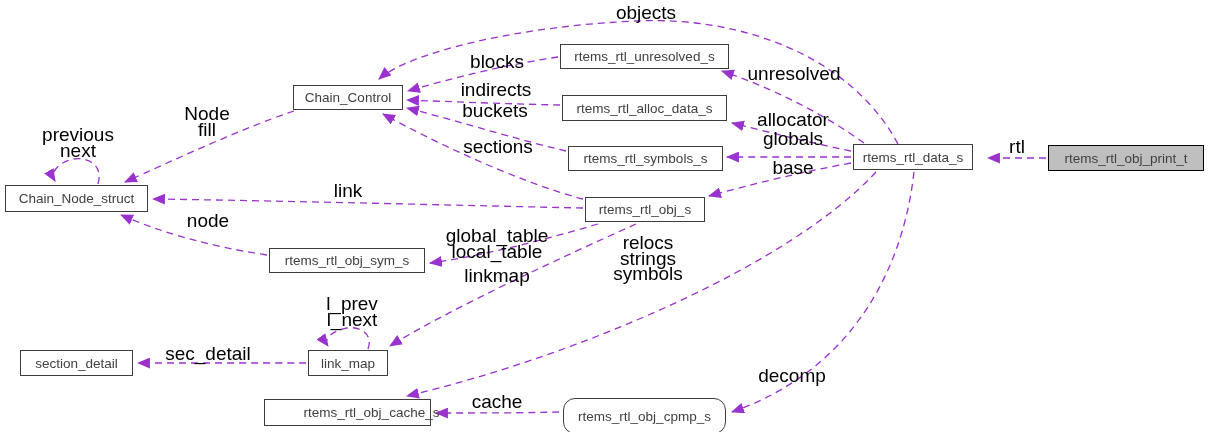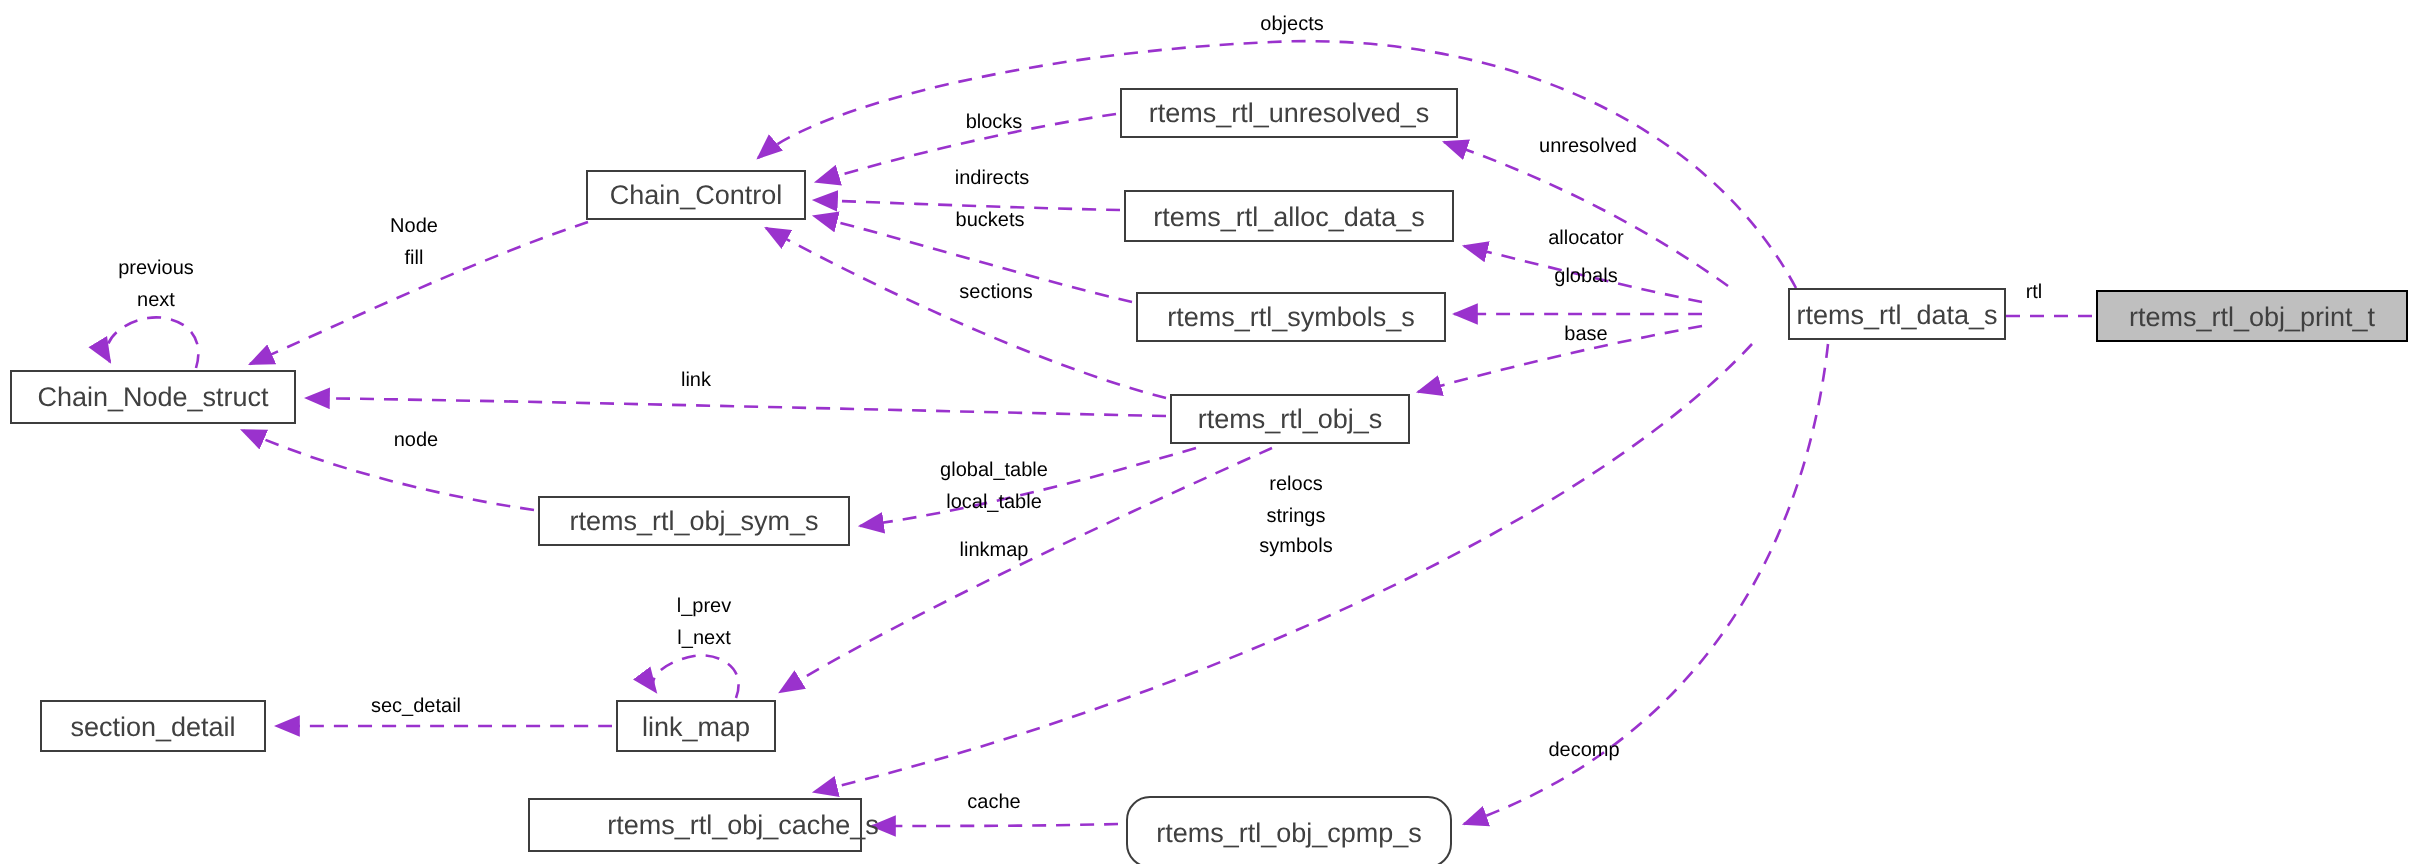--- a/index.html
+++ b/index.html
@@ -29,21 +29,21 @@
     z-index:2;
   }
   .node.highlight{
     background:#bfbfbf;
     border:1.6px solid #000000;
   }
   .elabel{
     position:absolute;
     transform:translateX(-50%);
     color:#000000;
-    font-size:10px;
+    font-size:19px;
     line-height:15.5px;
     text-align:center;
     white-space:nowrap;
     z-index:3;
   }
 </style>
 </head>
 <body>
 
 <div id="canvas">
@@ -75,21 +75,21 @@
     <path class="edge" d="M 559 412 C 520 413, 480 413, 436 413" marker-end="url(#arr)"></path>
     <path class="edge" d="M 306 363 C 255 363, 195 363, 138 363" marker-end="url(#arr)"></path>
     <path class="edge" d="M 368 349 C 374 333, 358 326, 347 328 C 335 330, 322 338, 328 346" marker-end="url(#arr)"></path>
   </svg>
 
   <div class="node" style="left:5px;top:185px;width:143px;height:27px;">Chain_Node_struct</div>
   <div class="node" style="left:293px;top:85px;width:110px;height:25px;">Chain_Control</div>
   <div class="node" style="left:560px;top:44px;width:169px;height:25px;">rtems_rtl_unresolved_s</div>
   <div class="node" style="left:562px;top:95px;width:165px;height:26px;">rtems_rtl_alloc_data_s</div>
   <div class="node" style="left:568px;top:146px;width:155px;height:25px;">rtems_rtl_symbols_s</div>
-  <div class="node" style="left:894px;top:144px;width:109px;height:26px;">rtems_rtl_data_s</div>
+  <div class="node" style="left:853px;top:144px;width:120px;height:26px;">rtems_rtl_data_s</div>
   <div class="node highlight" style="left:1048px;top:145px;width:156px;height:26px;">rtems_rtl_obj_print_t</div>
   <div class="node" style="left:585px;top:197px;width:120px;height:25px;">rtems_rtl_obj_s</div>
   <div class="node" style="left:269px;top:248px;width:156px;height:25px;">rtems_rtl_obj_sym_s</div>
   <div class="node" style="left:308px;top:350px;width:80px;height:26px;">link_map</div>
   <div class="node" style="left:20px;top:350px;width:113px;height:26px;">section_detail</div>
   <div class="node" style="left:264px;top:399px;width:167px;height:27px;padding-left:48px;">rtems_rtl_obj_cache_s</div>
   <div class="node" style="left:563px;top:398px;width:163px;height:36px;border-radius:12px;">rtems_rtl_obj_cpmp_s</div>
 
   <div class="elabel" style="left:646px;top:5px;">objects</div>
   <div class="elabel" style="left:497px;top:54px;">blocks</div>

